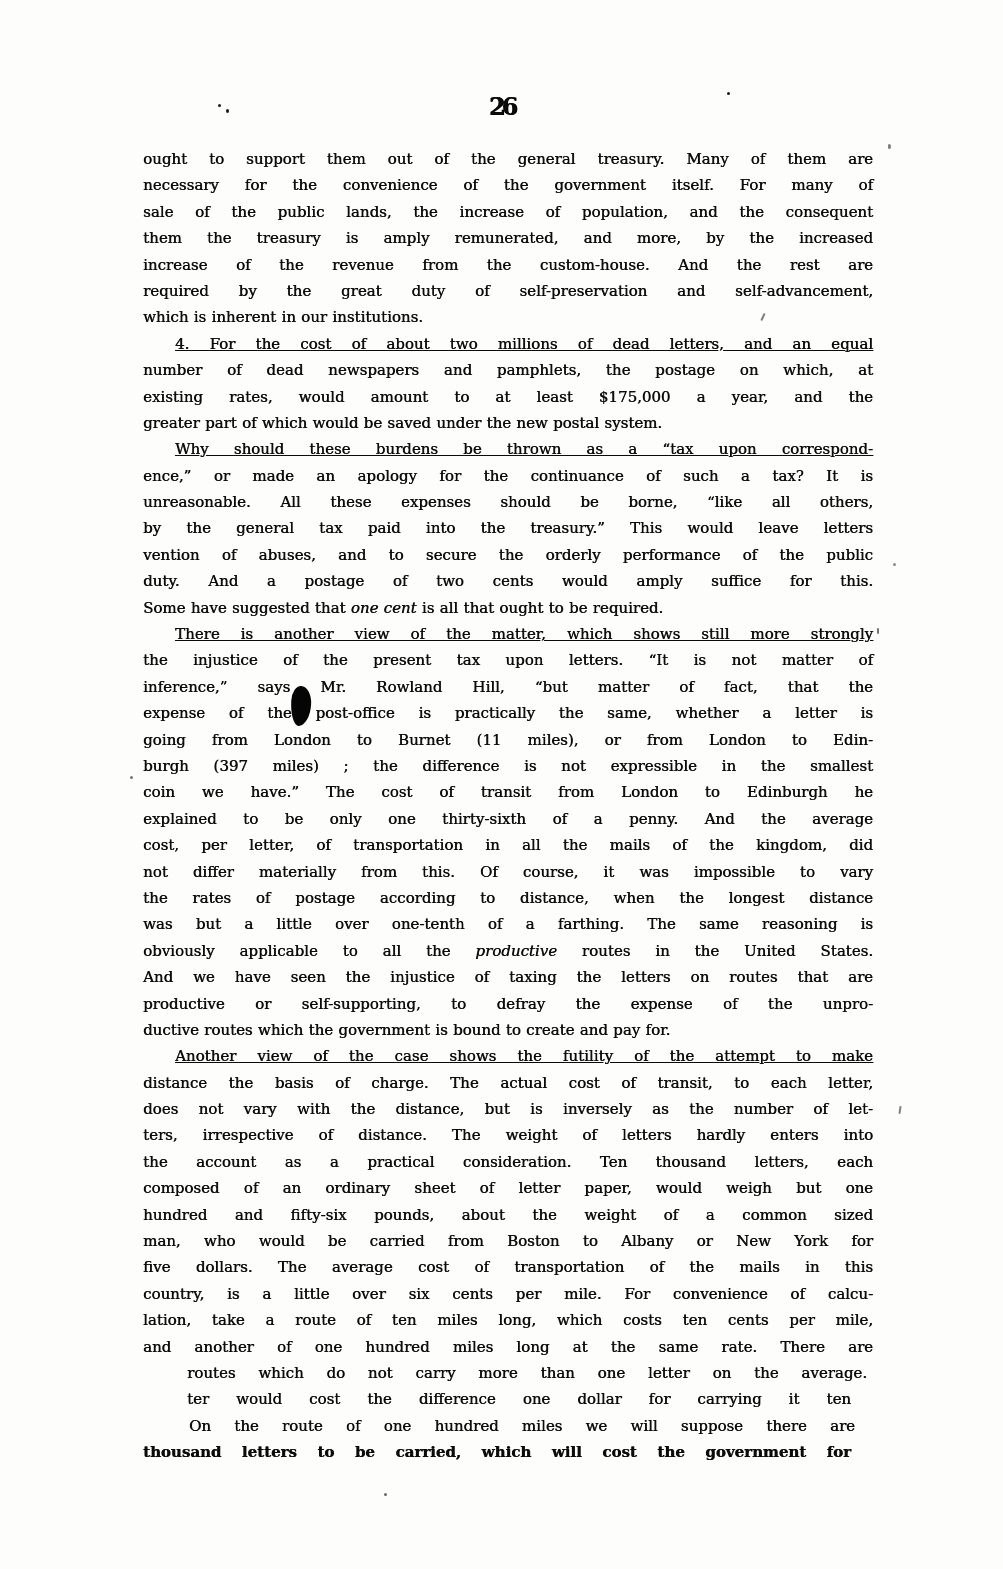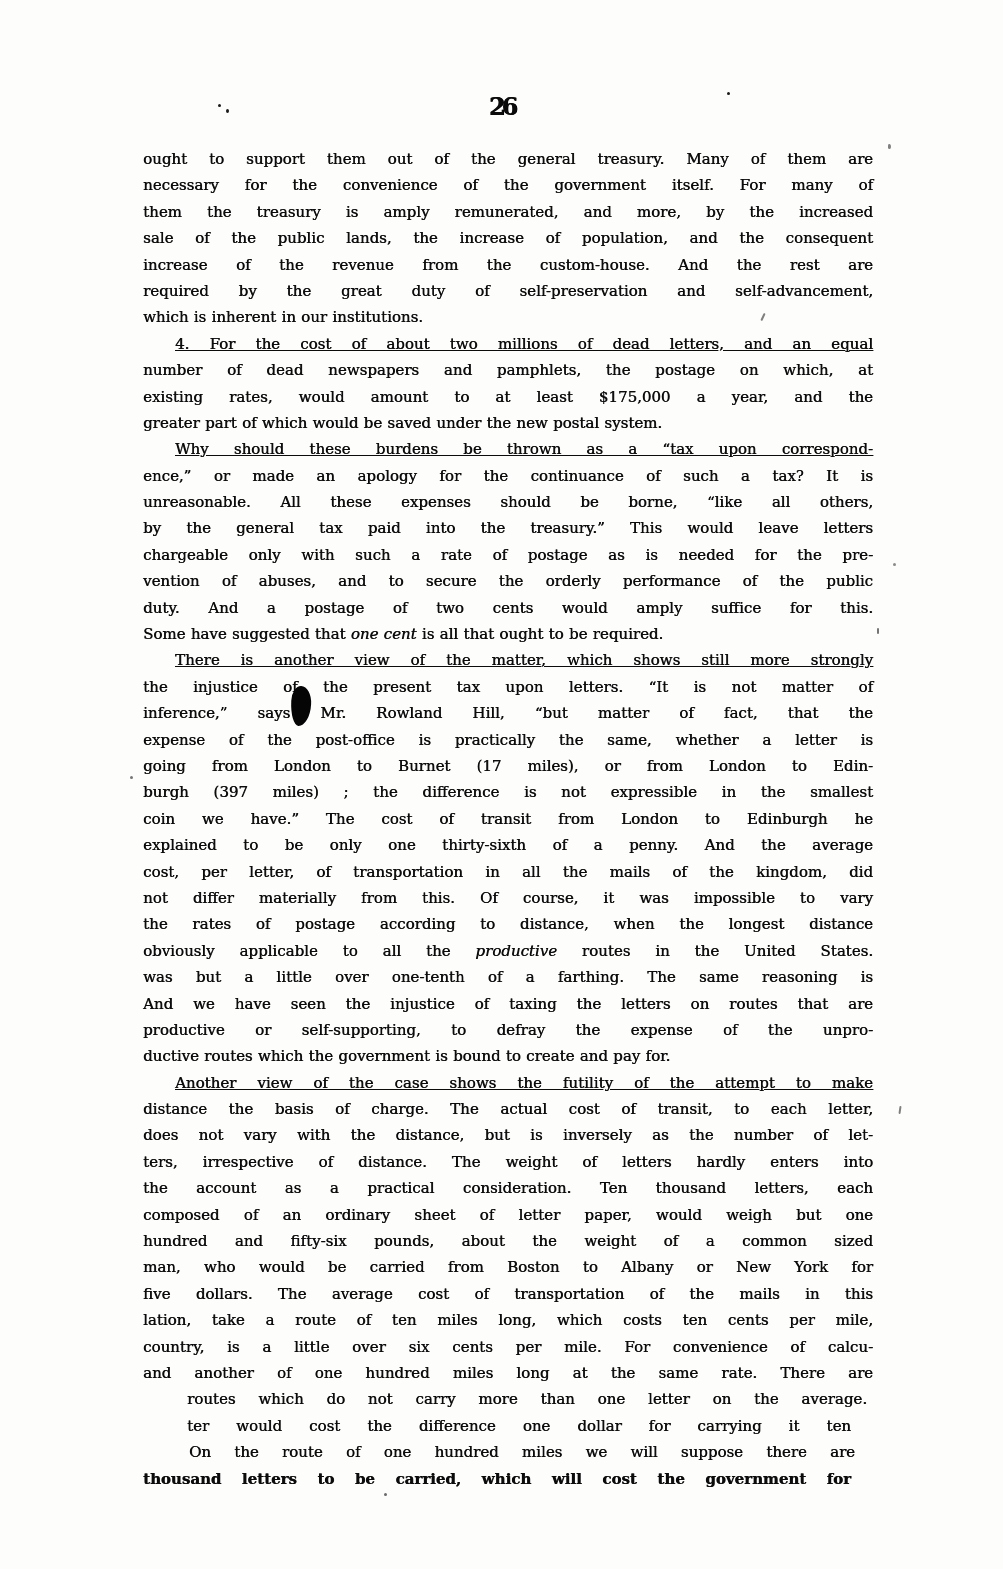--- a/index.html
+++ b/index.html
@@ -73,72 +73,71 @@
 </head>
 <body>
 
 <div class="page">
   <div class="page-number">26</div>
 
   <div class="text-block" id="text-block">
       <div>
         <div class="line">ought to support them out of the general treasury.  Many of them are</div>
         <div class="line">necessary for the convenience of the government itself.  For many of</div>
+        <div class="line">sale of the public lands, the increase of population, and the consequent</div>
         <div class="line">them the treasury is amply remunerated, and more, by the increased</div>
-        <div class="line">sale of the public lands, the increase of population, and the consequent</div>
         <div class="line">increase of the revenue from the custom-house.  And the rest are</div>
         <div class="line">required by the great duty of self-preservation and self-advancement,</div>
         <div class="line last">which is inherent in our institutions.</div>
       </div>
       <div>
         <div class="line indent">4. For the cost of about two millions of dead letters, and an equal</div>
         <div class="line">number of dead newspapers and pamphlets, the postage on which, at</div>
         <div class="line">existing rates, would amount to at least $175,000 a year, and the</div>
         <div class="line last">greater part of which would be saved under the new postal system.</div>
       </div>
       <div>
         <div class="line indent">Why should these burdens be thrown as a “tax upon correspond-</div>
         <div class="line">ence,” or made an apology for the continuance of such a tax?  It is</div>
         <div class="line">unreasonable.  All these expenses should be borne, “like all others,</div>
         <div class="line">by the general tax paid into the treasury.”  This would leave letters</div>
-        <div class="line">chargeable only with such a rate of postage as is needed for the pre-</div>
         <div class="line">vention of abuses, and to secure the orderly performance of the public</div>
         <div class="line">duty.  And a postage of two cents would amply suffice for this.</div>
         <div class="line last">Some have suggested that <i>one cent</i> is all that ought to be required.</div>
       </div>
       <div>
         <div class="line indent">There is another view of the matter, which shows still more strongly</div>
         <div class="line">the injustice of the present tax upon letters.  “It is not matter of</div>
         <div class="line">inference,” says Mr. Rowland Hill, “but matter of fact, that the</div>
         <div class="line">expense of the post-office is practically the same, whether a letter is</div>
-        <div class="line">going from London to Burnet (17 miles), or from London to Edin-</div>
+        <div class="line">going from London to Burnet (11 miles), or from London to Edin-</div>
         <div class="line">burgh (397 miles) ; the difference is not expressible in the smallest</div>
         <div class="line">coin we have.”  The cost of transit from London to Edinburgh he</div>
         <div class="line">explained to be only one thirty-sixth of a penny.  And the average</div>
         <div class="line">cost, per letter, of transportation in all the mails of the kingdom, did</div>
         <div class="line">not differ materially from this.  Of course, it was impossible to vary</div>
         <div class="line">the rates of postage according to distance, when the longest distance</div>
+        <div class="line">was but a little over one-tenth of a farthing.  The same reasoning is</div>
         <div class="line">obviously applicable to all the <i>productive</i> routes in the United States.</div>
-        <div class="line">was but a little over one-tenth of a farthing.  The same reasoning is</div>
         <div class="line">And we have seen the injustice of taxing the letters on routes that are</div>
         <div class="line">productive or self-supporting, to defray the expense of the unpro-</div>
         <div class="line last">ductive routes which the government is bound to create and pay for.</div>
       </div>
       <div>
         <div class="line indent">Another view of the case shows the futility of the attempt to make</div>
         <div class="line">distance the basis of charge.  The actual cost of transit, to each letter,</div>
         <div class="line">does not vary with the distance, but is inversely as the number of let-</div>
         <div class="line">ters, irrespective of distance.  The weight of letters hardly enters into</div>
         <div class="line">the account as a practical consideration.  Ten thousand letters, each</div>
         <div class="line">composed of an ordinary sheet of letter paper, would weigh but one</div>
         <div class="line">hundred and fifty-six pounds, about the weight of a common sized</div>
         <div class="line">man, who would be carried from Boston to Albany or New York for</div>
         <div class="line">five dollars.  The average cost of transportation of the mails in this</div>
+        <div class="line">country, is a little over six cents per mile.  For convenience of calcu-</div>
         <div class="line">lation, take a route of ten miles long, which costs ten cents per mile,</div>
-        <div class="line">country, is a little over six cents per mile.  For convenience of calcu-</div>
         <div class="line">and another of one hundred miles long at the same rate.  There are</div>
         <div class="line" style="margin-left: 44px; padding-right: 6px;">routes which do not carry more than one letter on the average.</div>
         <div class="line" style="margin-left: 44px; padding-right: 22px;">ter would cost the difference one dollar for carrying it ten</div>
         <div class="line" style="margin-left: 46px; padding-right: 18px;">On the route of one hundred miles we will suppose there are</div>
         <div class="line" style="margin-left: 0; padding-right: 22px; font-weight: bold;">thousand letters to be carried, which will cost the government for</div>
       </div>
     </div>
 
   <div class="ink-blot"></div>
   <div class="speck" style="left:218px;top:104px;width:3px;height:3px;"></div>

